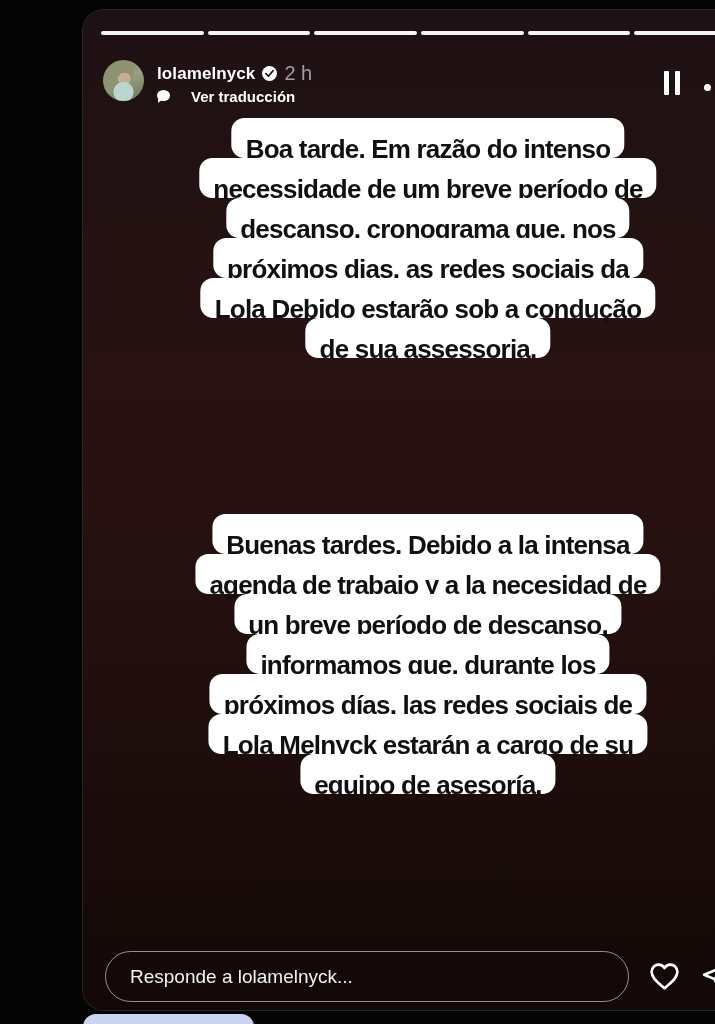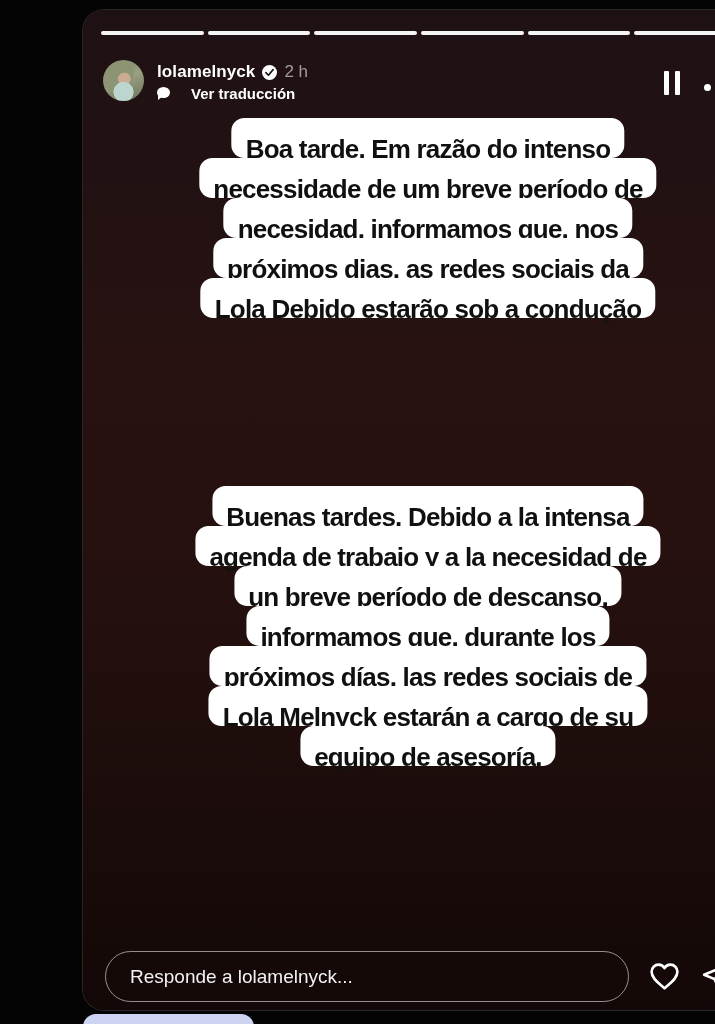--- a/index.html
+++ b/index.html
@@ -27,21 +27,21 @@
       radial-gradient(circle at 52% 46%, #c9ac93 0 20%, rgba(0,0,0,0) 21%),
       radial-gradient(circle at 30% 30%, #8d9474 0 45%, rgba(0,0,0,0) 46%),
       linear-gradient(160deg,#79815f 0%, #9aa083 45%, #6d7358 100%);
   }
   .header-texts { display:flex; flex-direction:column; gap:3px; padding-top:2px; }
   .row1 { display:flex; align-items:center; gap:7px; }
   .username { color:#ffffff; font-weight:bold; font-size:17px; letter-spacing:.1px; }
   .badge { width:15px; height:15px; border-radius:50%; background:#ffffff; display:flex;
            align-items:center; justify-content:center; }
   .badge svg { width:9px; height:9px; }
-  .timestamp { color:#a39b9d; font-size:17px;text-align:right; }
+  .timestamp { color:#a39b9d; font-size:20px;text-align:right; }
   .row2 { display:flex; align-items:center; gap:20px; }
   .speech-bubble { width:14px; height:13px; position:relative; }
   .speech-bubble .bub { position:absolute; left:0; top:0; width:13px; height:11px;
                         background:#fff; border-radius:50%; }
   .speech-bubble .tail { position:absolute; left:1px; top:9px; width:0; height:0;
                          border-left:5px solid #fff; border-bottom:4px solid transparent; }
   .translation { color:#ffffff; font-weight:bold; font-size:15px; }
 
   .header-actions { margin-left:auto; display:flex; align-items:center; gap:24px; padding-top:11px; }
   .pause-icon { display:flex; gap:6px; }
@@ -52,21 +52,21 @@
   
   .sticker { position:absolute; left:50%; display:flex; flex-direction:column; align-items:center;
              transform:translateX(calc(-50% + 13px)); }
   .sticker .line {
     display:inline-block; background:#ffffff; color:#101010;
     font-size:26px; font-weight:bold; letter-spacing:-0.8px;
     height:40px; line-height:40px; padding:11px 14px; border-radius:13px;
     white-space:nowrap;
   }
   .sticker-pt { top:108px; }
-  .sticker-es { top:476px; }
+  .sticker-es { top:504px; }
 
   
   .footer { position:absolute; left:22px; right:14px; top:941px; height:51px;
             display:flex; align-items:center; gap:19px; }
   .reply-input {
     flex:1; height:51px; background:transparent; border:1px solid rgba(255,255,255,0.55);
     border-radius:26px; color:#fff; font-size:19px; padding:0 24px; outline:none;
     font-family:"Liberation Sans", sans-serif;
   }
   .reply-input::placeholder { color:#f2f2f2; opacity:1; }
@@ -120,23 +120,24 @@
           <i></i>
           <i></i>
           <i></i>
         </span>
     </div>
   </div>
 
   <div class="sticker sticker-pt">
       <span class="line">Boa tarde. Em razão do intenso</span>
       <span class="line">necessidade de um breve período de</span>
-      <span class="line">necesidad, informamos que, nos</span>
+      <span class="line">descanso, cronograma que, nos</span>
       <span class="line">próximos dias, as redes sociais da</span>
       <span class="line">Lola Debido estarão sob a condução</span>
+      <span class="line">de sua assessoria.</span>
     </div>
 
   <div class="sticker sticker-es">
       <span class="line">Buenas tardes. Debido a la intensa</span>
       <span class="line">agenda de trabajo y a la necesidad de</span>
       <span class="line">un breve período de descanso,</span>
       <span class="line">informamos que, durante los</span>
       <span class="line">próximos días, las redes sociais de</span>
       <span class="line">Lola Melnyck estarán a cargo de su</span>
       <span class="line">equipo de asesoría.</span>

